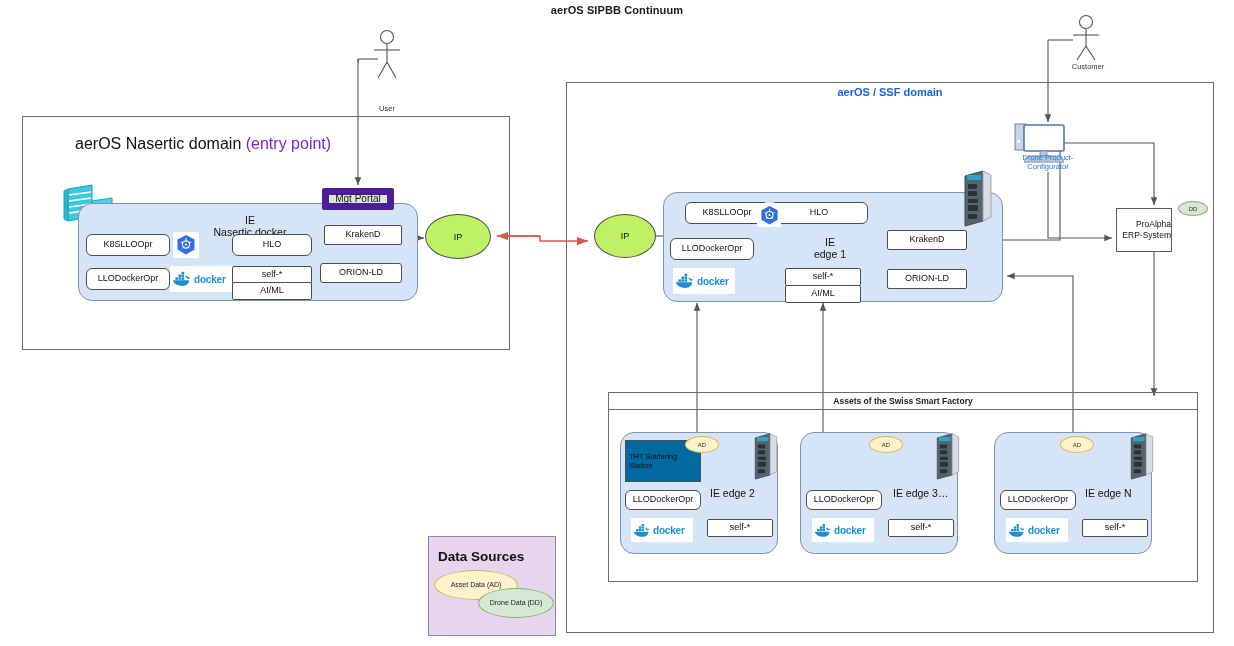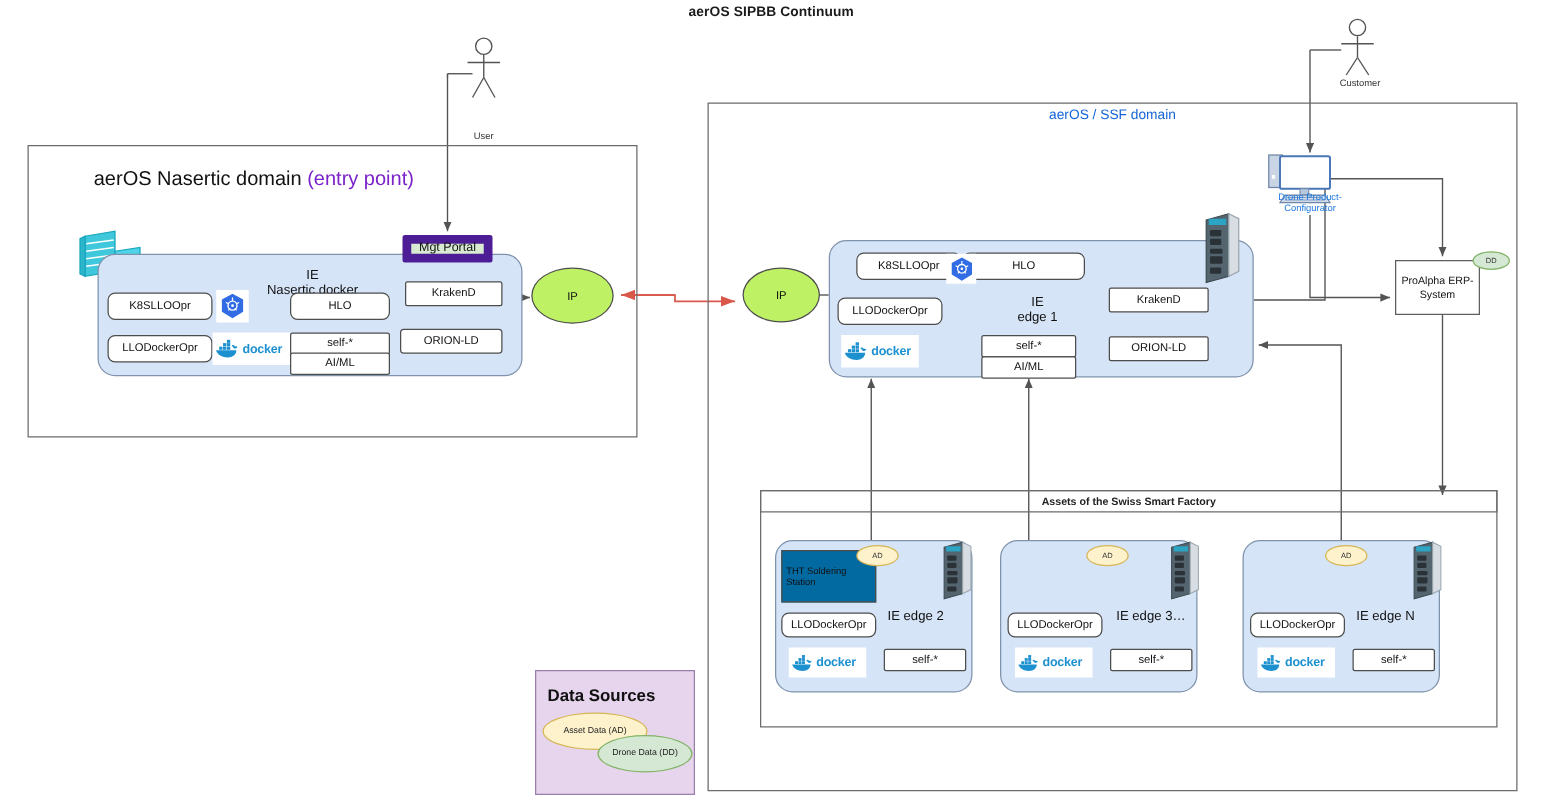--- a/index.html
+++ b/index.html
@@ -6,21 +6,21 @@
   html,body{margin:0;padding:0;background:#ffffff;}
   body{width:1234px;height:646px;position:relative;overflow:hidden;
        font-family:"Liberation Sans","DejaVu Sans",sans-serif;color:#1a1a1a;}
   .canvas{position:absolute;inset:0;}
   svg.wires{position:absolute;left:0;top:0;width:1234px;height:646px;overflow:visible;pointer-events:none;}
 
   .abs{position:absolute;box-sizing:border-box;}
 
   
   #page-title{left:0;top:4px;width:1234px;text-align:center;font-size:11px;font-weight:bold;letter-spacing:.1px;}
-  #ssf-title{left:760px;top:86px;width:260px;text-align:center;font-size:11px;font-weight:normal;color:#1565d8;}
+  #ssf-title{left:760px;top:86px;width:260px;text-align:center;font-size:11px;font-weight:bold;color:#1565d8;}
   #nasertic-title{left:75px;top:135px;font-size:16px;color:#111;}
   #nasertic-title .ep{color:#7b23c9;}
   #assets-title{left:608px;top:396px;width:590px;text-align:center;font-size:8.5px;font-weight:bold;color:#222;}
 
   
   .plain-box{border:1px solid #6b6b6b;background:transparent;}
   #nasertic-domain{left:22px;top:116px;width:488px;height:234px;}
   #ssf-domain{left:566px;top:82px;width:648px;height:551px;}
   #assets-outer{left:608px;top:392px;width:590px;height:190px;}
   #assets-header{left:608px;top:392px;width:590px;height:18px;border:1px solid #6b6b6b;border-bottom:1px solid #6b6b6b;}
@@ -76,22 +76,22 @@
   #ip-left{left:425px;top:214px;width:66px;height:45px;}
   #ip-right{left:594px;top:214px;width:62px;height:44px;}
 
   
   .badge{border-radius:50%;display:flex;align-items:center;justify-content:center;
          font-size:6px;color:#333;}
   .badge-ad{background:#fdf2cc;border:1px solid #d6b656;width:34px;height:17px;border-radius:50%;}
   .badge-dd{background:#d5e8d4;border:1px solid #82b366;width:30px;height:15px;border-radius:50%;}
 
   
-  #erp{left:1116px;top:208px;width:68px;height:44px;border:1px solid #5e5e5e;background:#fff;
-       display:flex;align-items:center;justify-content:center;text-align:center;font-size:8.5px;line-height:1.25;color:#111;}
+  #erp{left:1116px;top:208px;width:56px;height:44px;border:1px solid #5e5e5e;background:#fff;
+       display:flex;align-items:center;justify-content:center;text-align:right;font-size:8.5px;line-height:1.25;color:#111;}
   #erp-badge{left:1178px;top:201px;}
   #configurator-label{left:1002px;top:153px;width:92px;text-align:center;font-size:7.5px;color:#1f7ae0;line-height:1.2;}
   #user-label{left:362px;top:104px;width:50px;text-align:center;font-size:7.5px;color:#333;}
   #customer-label{left:1060px;top:62px;width:56px;text-align:center;font-size:7.5px;color:#333;}
 
   
   #legend{left:428px;top:536px;width:128px;height:100px;background:#e6d5ec;border:1px solid #9a7fae;}
   #legend-title{left:438px;top:549px;font-size:13.5px;font-weight:bold;color:#111;}
   .legend-ellipse{display:flex;align-items:center;justify-content:center;text-align:center;
                   font-size:7px;line-height:1.25;color:#222;border-radius:50%;}

